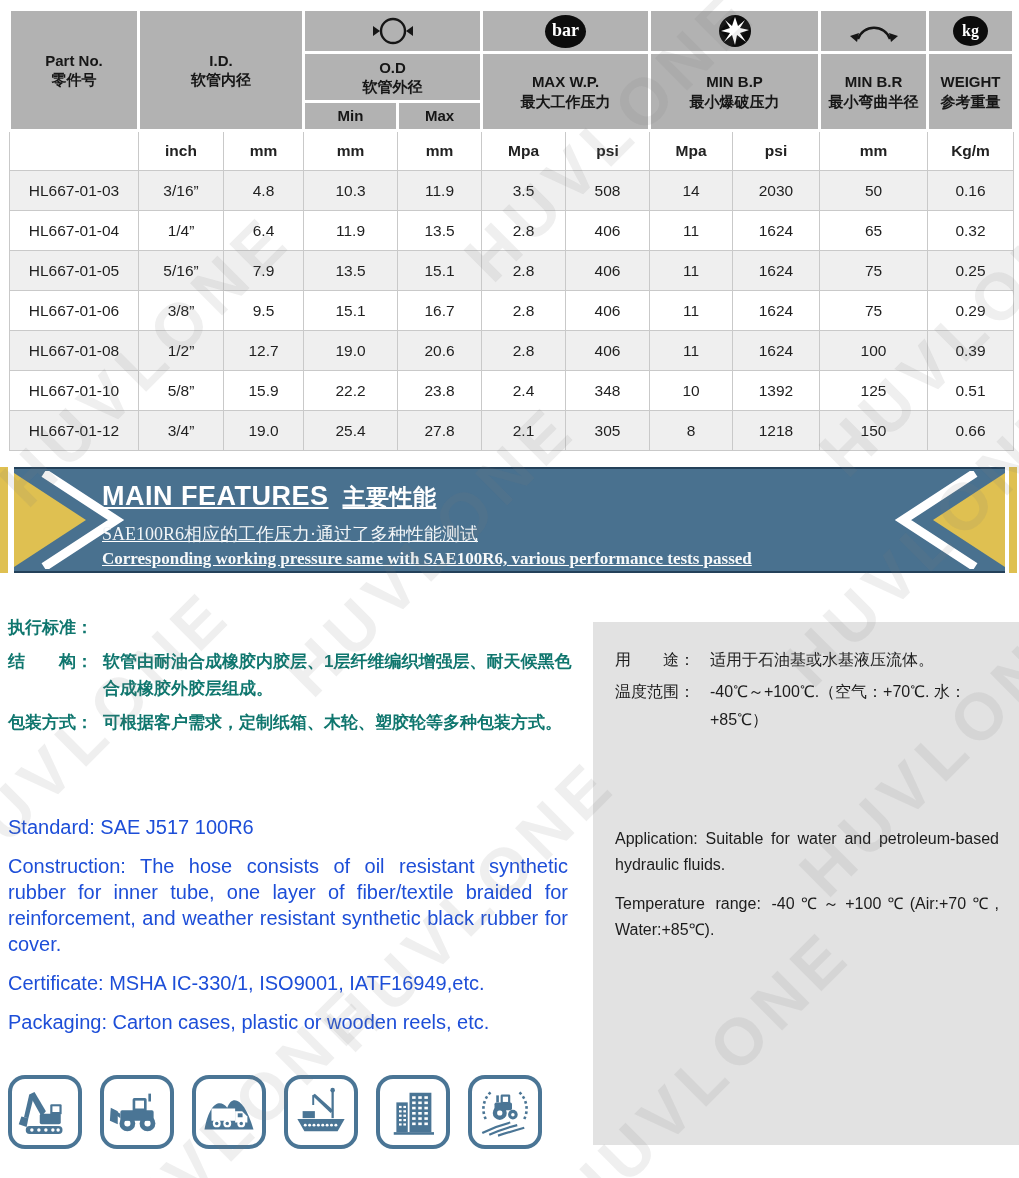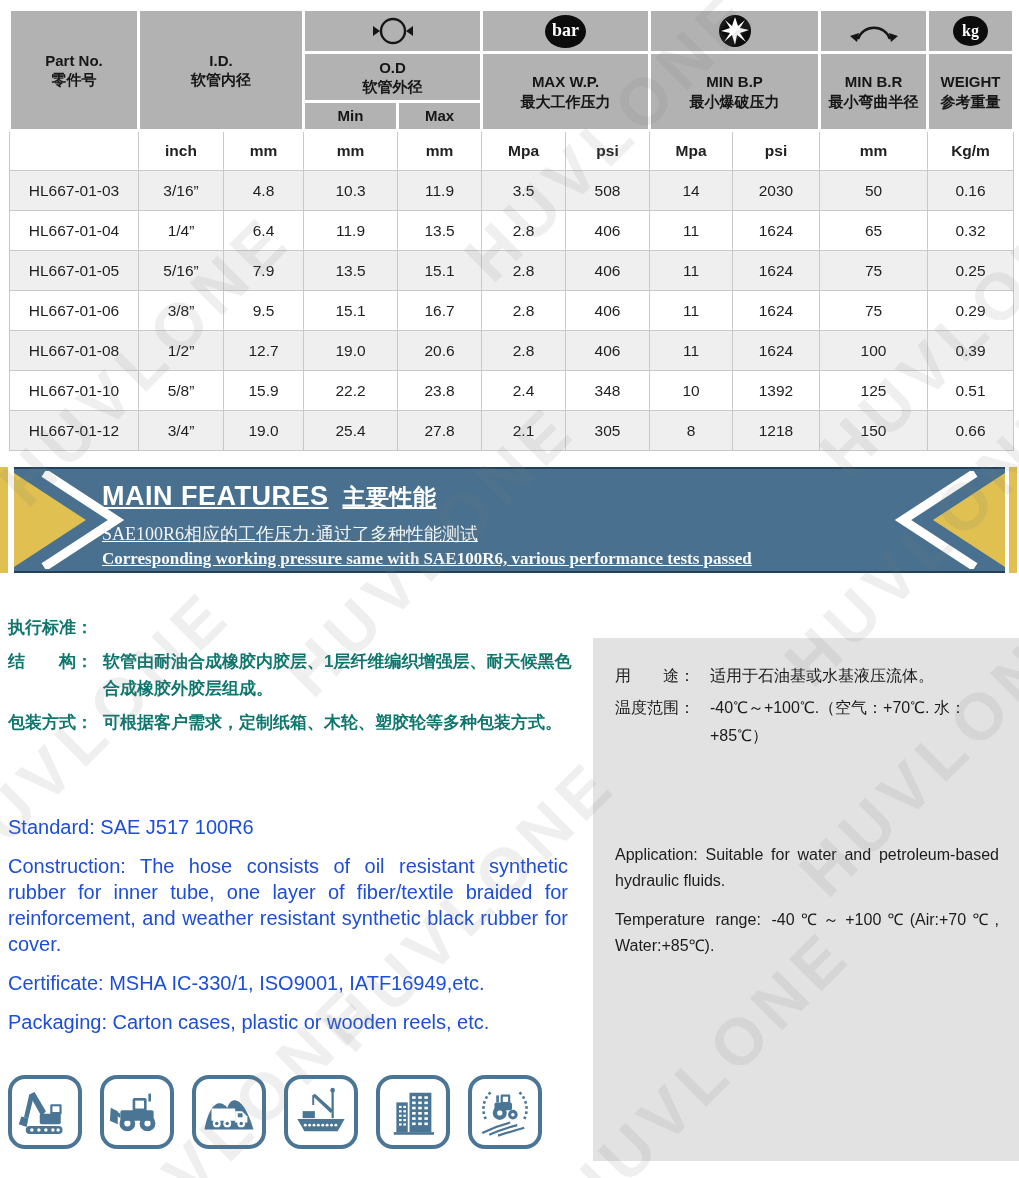--- a/index.html
+++ b/index.html
@@ -46,21 +46,21 @@
   
   .zh-specs{position:absolute;left:8px;top:614px;width:578px;font-size:17px;font-weight:600;color:#0f766e;}
   .zh-line{display:flex;margin-bottom:7px;line-height:27px;}
   .zh-label{flex:0 0 95px;white-space:nowrap;}
   .zh-text{flex:1;}
   .en-specs{position:absolute;left:8px;top:814px;width:560px;font-size:20px;font-weight:400;
             color:#1d4ed8;line-height:26px;}
   .en-para{margin:0 0 13px 0;text-align:justify;}
 
   .side-box{position:absolute;left:593px;top:622px;width:426px;height:523px;background:#e2e2e2;
-            box-sizing:border-box;padding:24px 20px 0 22px;margin-top:16px;}
+            box-sizing:border-box;padding:24px 20px 0 22px;}
   .side-box .zh-line{line-height:28px;margin-bottom:4px;}
   .side-box .en-block{margin-top:92px;}
   .side-box .en-para{line-height:26px;}
 
   
   .app-icons{position:absolute;left:8px;top:1075px;display:flex;gap:18px;}
   .app-icon{width:74px;height:74px;border:4px solid #4a7595;border-radius:17px;background:#fff;
             box-sizing:border-box;display:flex;align-items:center;justify-content:center;}
   .app-icon svg{width:56px;height:56px;fill:#4a7595;}
 </style>

